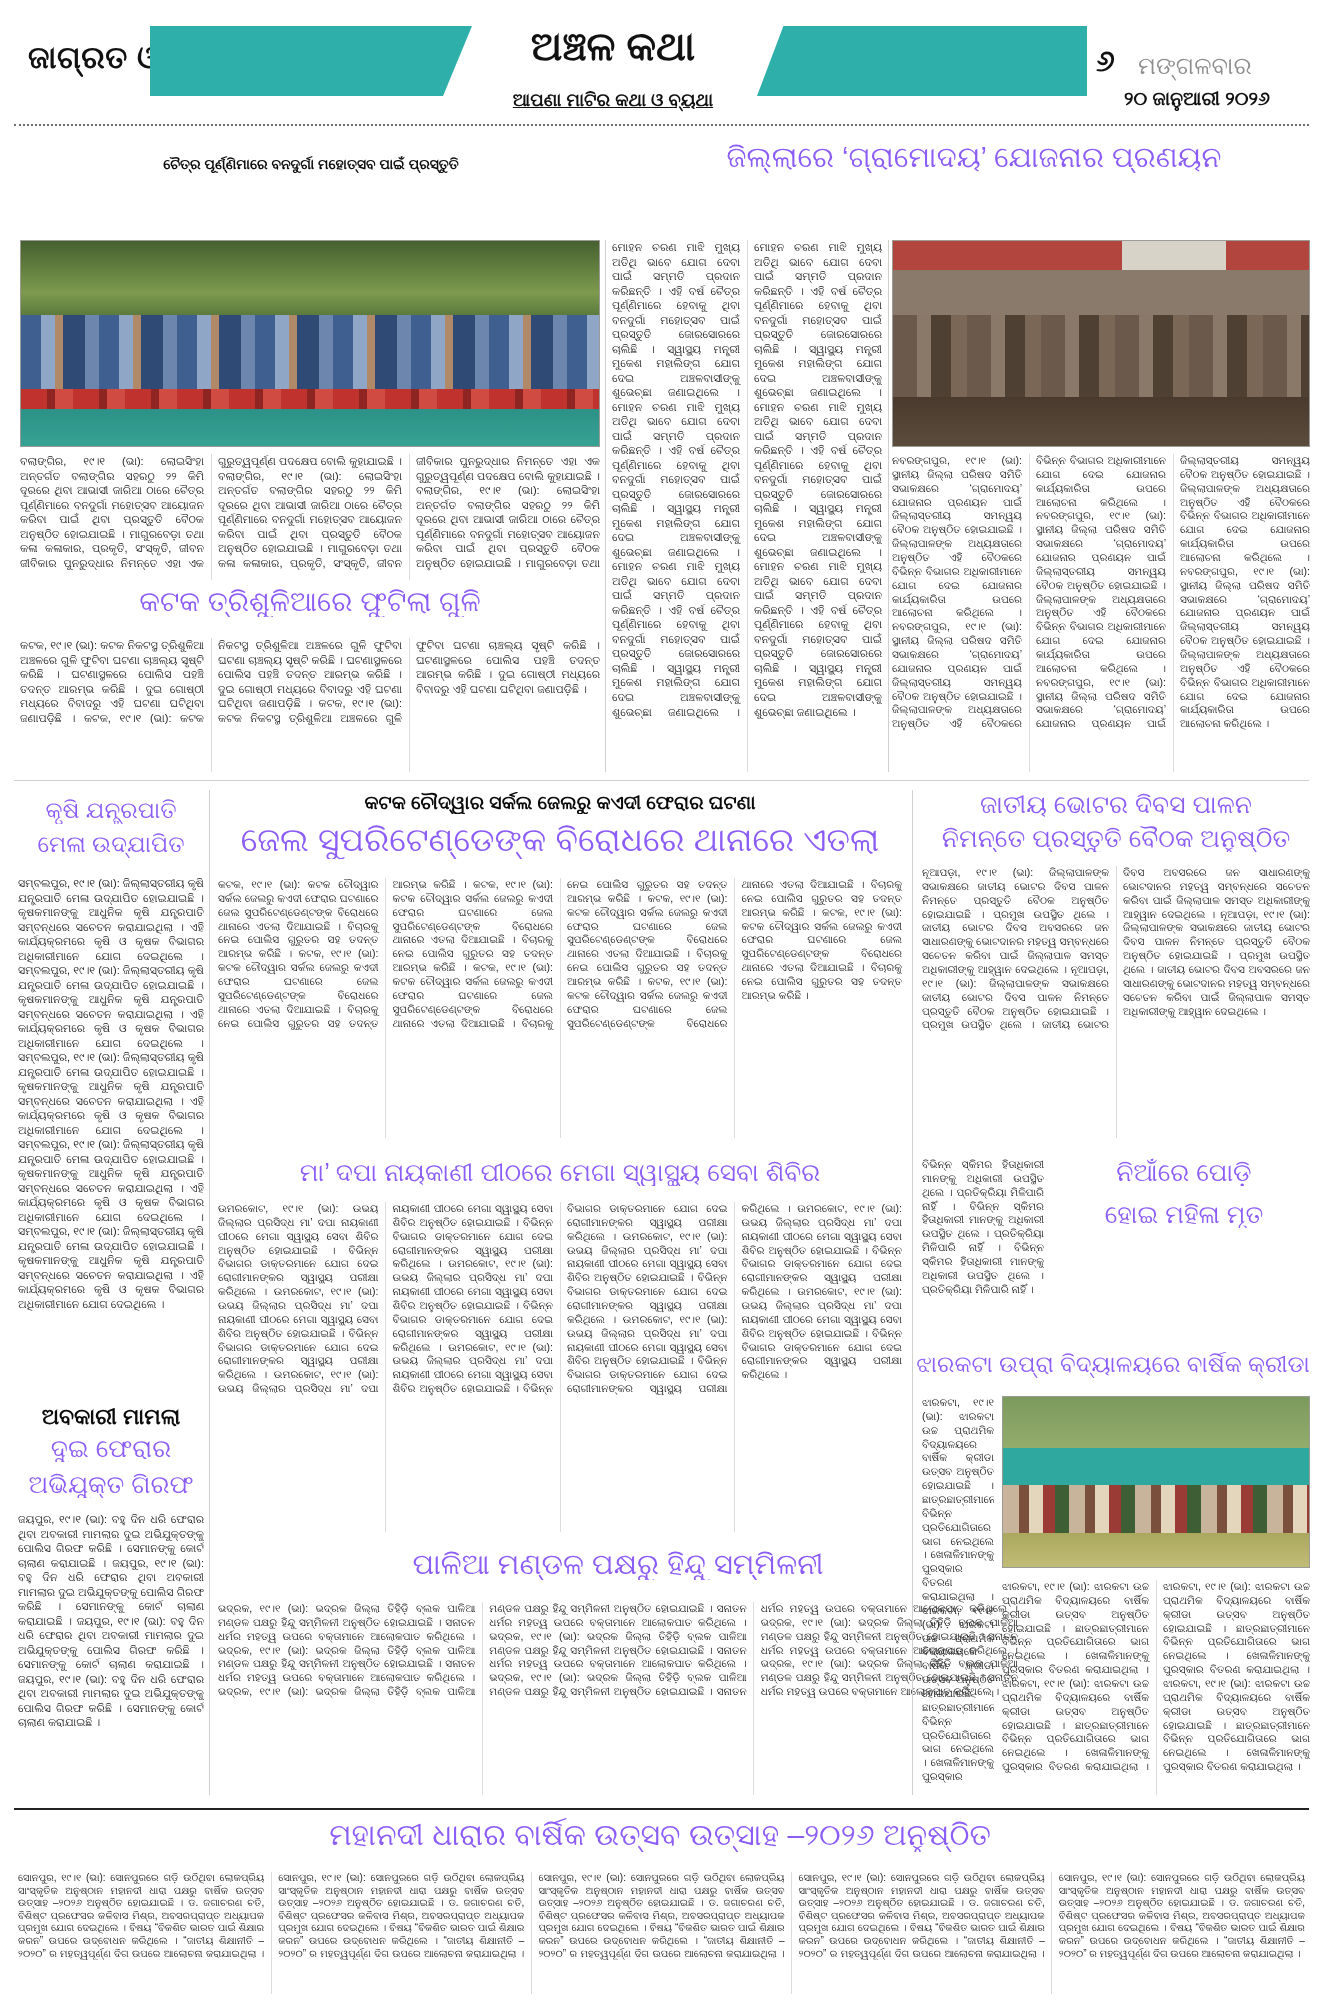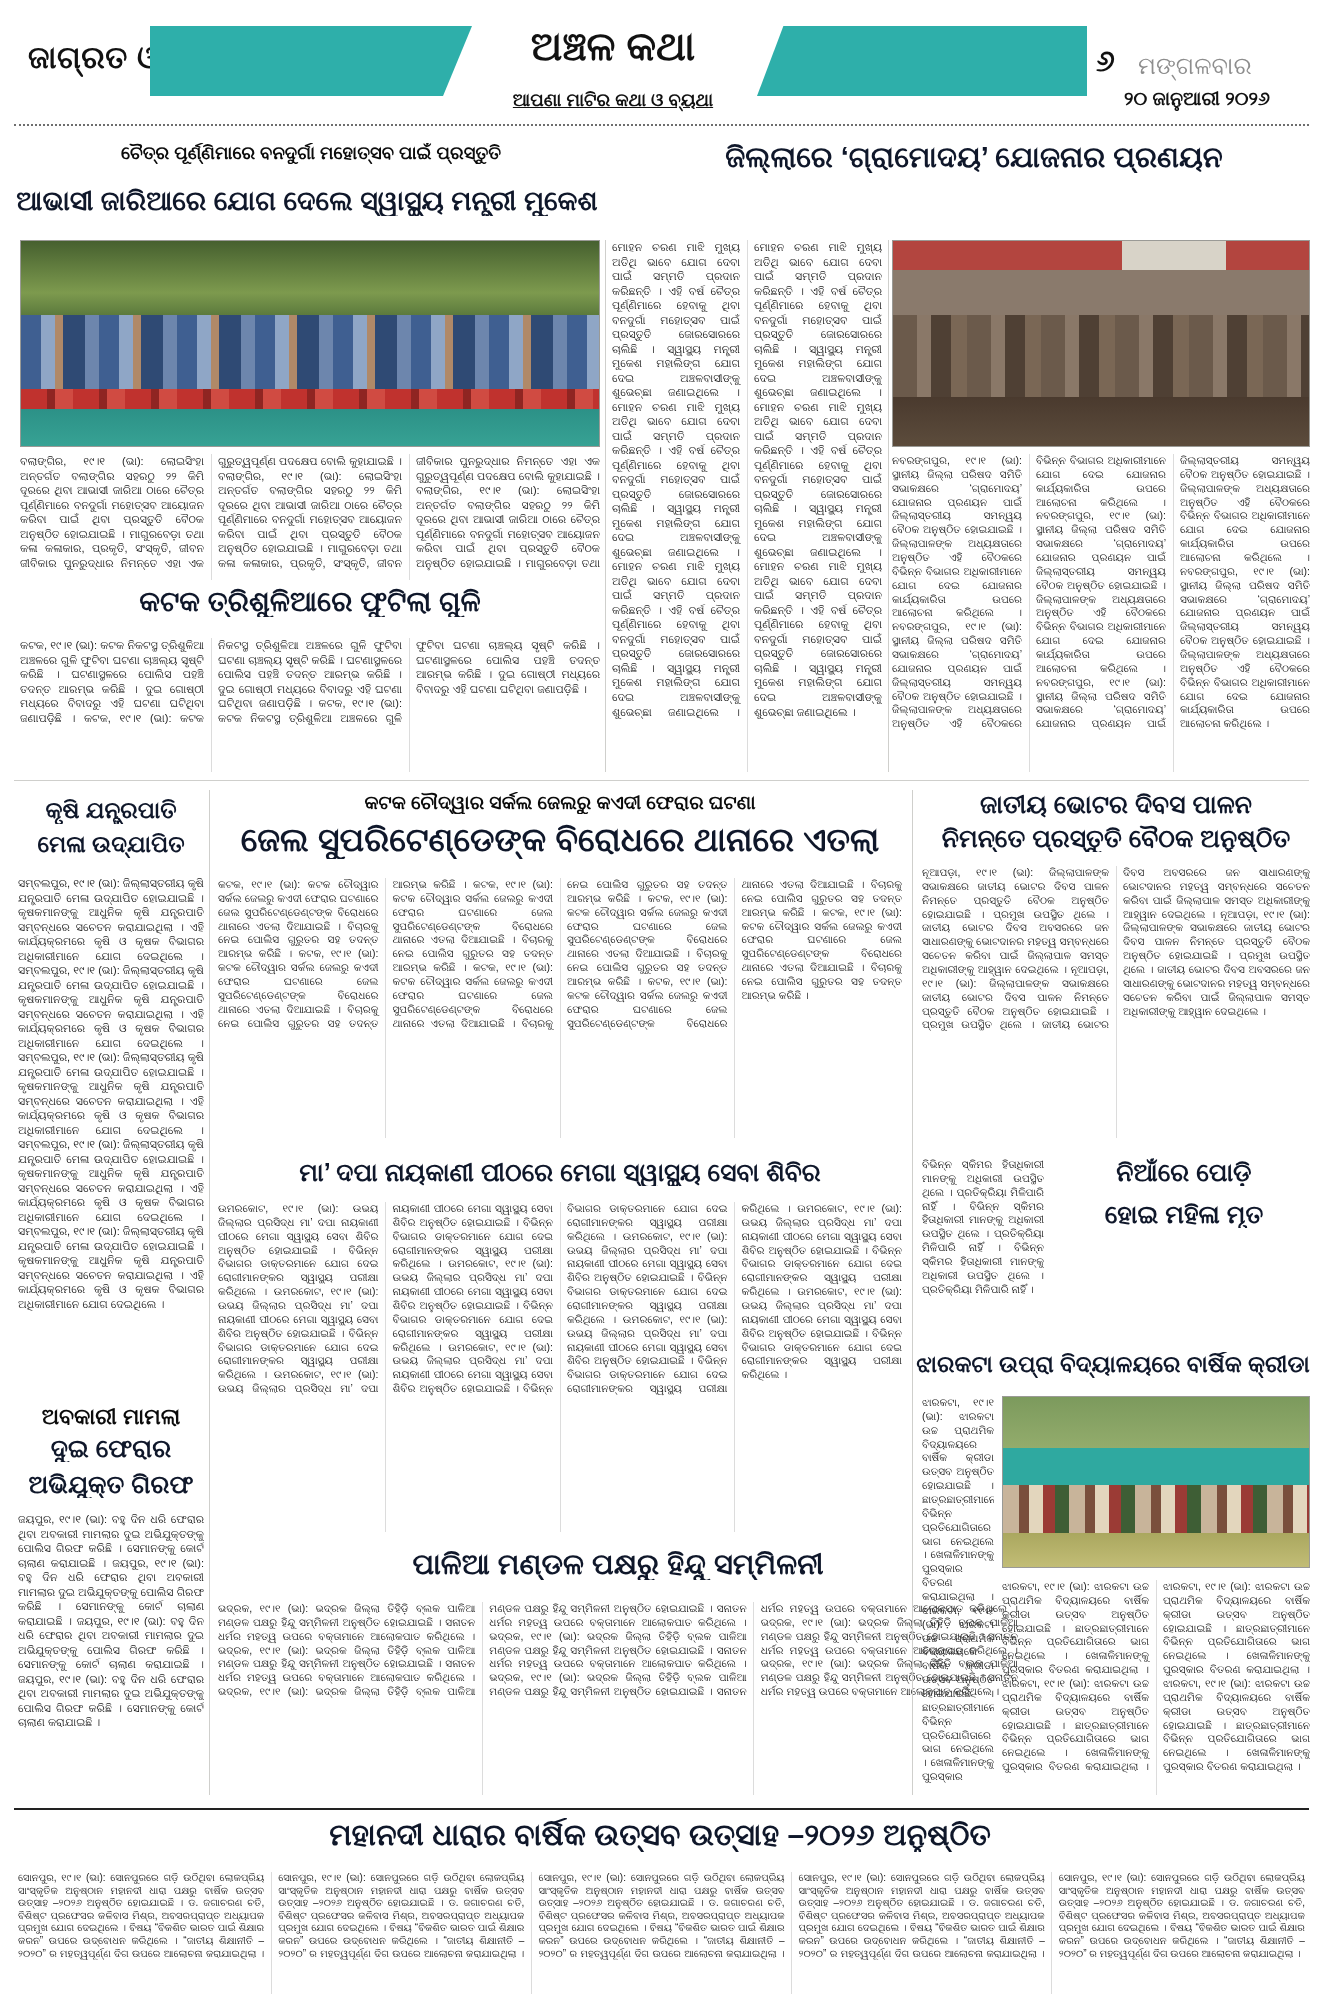--- a/index.html
+++ b/index.html
@@ -2,21 +2,21 @@
 <html style="--accent: #2EAFAA;"><head>
 <meta charset="utf-8">
 <style>
   html,body{margin:0;padding:0;background:#e8e8e4;}
   .page{position:relative;width:1323px;height:2003px;background:#ffffff;
         font-family:"Liberation Sans",sans-serif;color:#111;overflow:hidden;margin:0 auto;}
   .abs{position:absolute;}
   .center{text-align:center;}
   .bold{font-weight:bold;}
   .nowrap{white-space:nowrap;overflow:hidden;}
-  .headline{font-weight:bold;color:#0f172a;line-height:1.12;}
+  .headline{font-weight:normal;color:#8b5cf6;line-height:1.12;}
   .kicker{font-weight:bold;color:#0b0b0b;}
   .body-text{font-size:11px;line-height:1.32;text-align:justify;color:#222;
              overflow:hidden;column-gap:14px;column-rule:1px solid #dcdcdc;}
   .small{font-size:10.5px;}
   .tiny{font-size:10px;line-height:1.26;}
   .vrule{width:1px;background:#cfcfcc;}
   .hrule{height:1px;background:#cfcfcc;}
   .photo{border:1px solid #9a9a96;box-sizing:border-box;overflow:hidden;}
   .photo > div{width:100%;}
   .masthead{font-size:31px;font-weight:bold;letter-spacing:0.5px;}
@@ -41,22 +41,21 @@
 
   <div class="abs sec-title center" style="left:468px;top:26px;width:290px;">ଅଞ୍ଚଳ କଥା</div>
   <div class="abs sec-tag center" style="left:468px;top:90px;width:290px;">ଆପଣା ମାଟିର କଥା ଓ ବ୍ୟଥା</div>
 
   <div class="abs bold" style="left:1096px;top:44px;font-size:30px;">୬</div>
   <div class="abs daytext" style="left:1138px;top:52px;font-size:24px;">ମଙ୍ଗଳବାର</div>
   <div class="abs bold" style="left:1124px;top:88px;font-size:19px;">୨୦ ଜାନୁଆରୀ ୨୦୨୬</div>
 
   <div class="abs" style="left:14px;top:124px;width:1295px;border-top:2px dotted #6e6e6e;"></div>
 
-  <div class="abs kicker center nowrap" style="left:20px;top:143px;width:582px;font-size:18px;">ଚୈତ୍ର ପୂର୍ଣ୍ଣିମାରେ ବନଦୁର୍ଗା ମହୋତ୍ସବ ପାଇଁ ପ୍ରସ୍ତୁତି</div>
-  <div class="abs headline center nowrap" style="left:8px;top:186px;width:598px;font-size:27px;">ଆଭାସୀ ଜାରିଆରେ ଯୋଗ ଦେଲେ ସ୍ୱାସ୍ଥ୍ୟ ମନ୍ତ୍ରୀ ମୁକେଶ</div>
+  <div class="abs kicker center nowrap" style="left:20px;top:156px;width:582px;font-size:14px;">ଚୈତ୍ର ପୂର୍ଣ୍ଣିମାରେ ବନଦୁର୍ଗା ମହୋତ୍ସବ ପାଇଁ ପ୍ରସ୍ତୁତି</div>
 
   <div class="abs photo" style="left:20px;top:240px;width:580px;height:207px;">
     <div style="height:36%;background:linear-gradient(180deg,#46602f,#7d9a4e 70%,#5c7a3d);"></div>
     <div class="stripe-people" style="height:36%;"></div>
     <div class="stripe-chairs" style="height:10%;"></div>
     <div style="height:18%;background:linear-gradient(180deg,#2c9187,#37a294);"></div>
   </div>
 
   <div class="abs body-text" style="left:20px;top:454px;width:580px;height:126px;column-count:3;">ବଲାଙ୍ଗିର, ୧୯।୧ (ଭା): ଲୋଇସିଂହା ଅନ୍ତର୍ଗତ ବଲାଙ୍ଗିର ସହରଠୁ ୨୨ କିମି ଦୂରରେ ଥିବା ଆଭାସୀ ଜାରିଆ ଠାରେ ଚୈତ୍ର ପୂର୍ଣ୍ଣିମାରେ ବନଦୁର୍ଗା ମହୋତ୍ସବ ଆୟୋଜନ କରିବା ପାଇଁ ଥିବା ପ୍ରସ୍ତୁତି ବୈଠକ ଅନୁଷ୍ଠିତ ହୋଇଯାଇଛି । ମାଗୁରବେଡ଼ା ତଥା କଳା କଳାକାର, ପ୍ରକୃତି, ସଂସ୍କୃତି, ଜୀବନ ଜୀବିକାର ପୁନରୁଦ୍ଧାର ନିମନ୍ତେ ଏହା ଏକ ଗୁରୁତ୍ୱପୂର୍ଣ୍ଣ ପଦକ୍ଷେପ ବୋଲି କୁହାଯାଇଛି । ବଲାଙ୍ଗିର, ୧୯।୧ (ଭା): ଲୋଇସିଂହା ଅନ୍ତର୍ଗତ ବଲାଙ୍ଗିର ସହରଠୁ ୨୨ କିମି ଦୂରରେ ଥିବା ଆଭାସୀ ଜାରିଆ ଠାରେ ଚୈତ୍ର ପୂର୍ଣ୍ଣିମାରେ ବନଦୁର୍ଗା ମହୋତ୍ସବ ଆୟୋଜନ କରିବା ପାଇଁ ଥିବା ପ୍ରସ୍ତୁତି ବୈଠକ ଅନୁଷ୍ଠିତ ହୋଇଯାଇଛି । ମାଗୁରବେଡ଼ା ତଥା କଳା କଳାକାର, ପ୍ରକୃତି, ସଂସ୍କୃତି, ଜୀବନ ଜୀବିକାର ପୁନରୁଦ୍ଧାର ନିମନ୍ତେ ଏହା ଏକ ଗୁରୁତ୍ୱପୂର୍ଣ୍ଣ ପଦକ୍ଷେପ ବୋଲି କୁହାଯାଇଛି । ବଲାଙ୍ଗିର, ୧୯।୧ (ଭା): ଲୋଇସିଂହା ଅନ୍ତର୍ଗତ ବଲାଙ୍ଗିର ସହରଠୁ ୨୨ କିମି ଦୂରରେ ଥିବା ଆଭାସୀ ଜାରିଆ ଠାରେ ଚୈତ୍ର ପୂର୍ଣ୍ଣିମାରେ ବନଦୁର୍ଗା ମହୋତ୍ସବ ଆୟୋଜନ କରିବା ପାଇଁ ଥିବା ପ୍ରସ୍ତୁତି ବୈଠକ ଅନୁଷ୍ଠିତ ହୋଇଯାଇଛି । ମାଗୁରବେଡ଼ା ତଥା କଳା କଳାକାର, ପ୍ରକୃତି, ସଂସ୍କୃତି, ଜୀବନ ଜୀବିକାର ପୁନରୁଦ୍ଧାର ନିମନ୍ତେ ଏହା ଏକ ଗୁରୁତ୍ୱପୂର୍ଣ୍ଣ ପଦକ୍ଷେପ ବୋଲି କୁହାଯାଇଛି ।</div>
 

